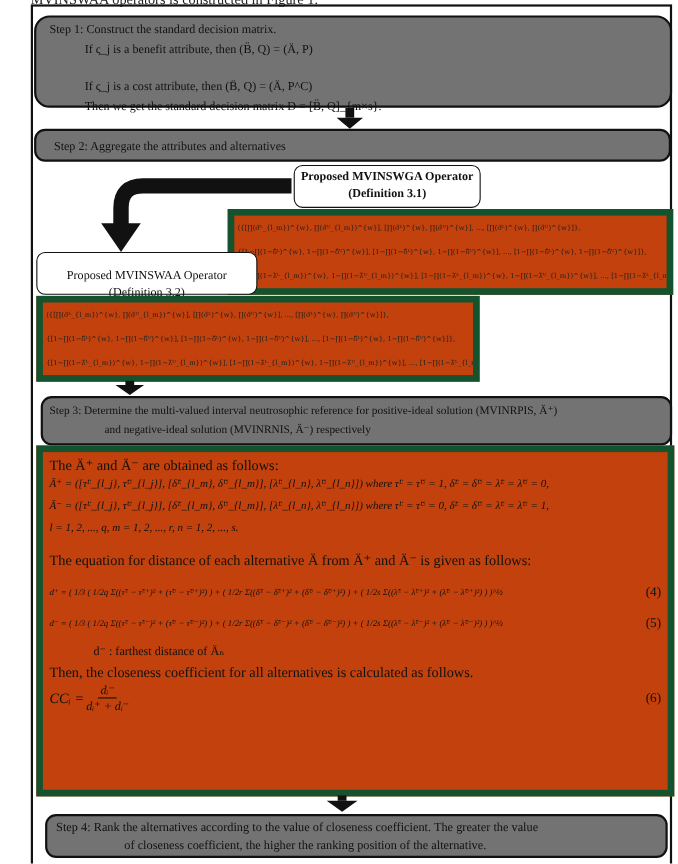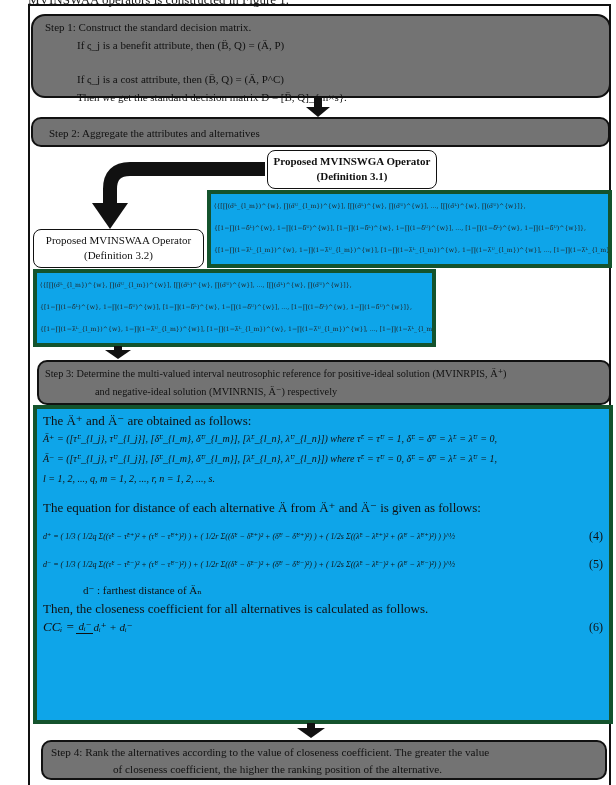--- a/index.html
+++ b/index.html
@@ -2,33 +2,33 @@
 <html><head>
 <meta charset="utf-8">
 <style>
   html, body { margin:0; padding:0; background:#ffffff; }
   body { width:616px; height:785px; position:relative; overflow:hidden;
          font-family: "Liberation Serif", "DejaVu Serif", serif; color:#111; }
   .abs { position:absolute; }
   .caption { left:28px; top:-8px; font-size:13px; color:#222; white-space:nowrap; }
   .outer { left:28px; top:4px; width:583px; height:790px; border:2px solid #111; box-sizing:border-box; }
   .rbox { border:2px solid #111; border-radius:10px; background:#737373; box-sizing:border-box; }
-  .sbox { border:4px solid #14532d; background:#0ea5e9; box-sizing:border-box; }
+  .sbox { border:6px solid #14532d; background:#c2410c; box-sizing:border-box; }
   .thinr { border:1.5px solid #111; border-radius:8px; background:#fff; box-sizing:border-box; }
   .t11 { font-size:11px; line-height:15px; }
   .t12 { font-size:11px; line-height:16px; }
   .t13 { font-size:13px; line-height:17px; }
   .i { font-style:italic; }
   .ind { padding-left:32px; }
   .center { text-align:center; }
   .fr { font-size:6.2px; line-height:12px; white-space:nowrap; color:#222; font-family:"DejaVu Serif", serif; }
   .eqrow { display:flex; align-items:center; justify-content:space-between; }
   .eq { font-size:8px; white-space:nowrap; font-style:italic; }
   .eqn { font-size:12px; }
-  .frac { display:inline-flex; flex-direction:row; align-items:center; vertical-align:middle; margin:0 2px; }
+  .frac { display:inline-flex; flex-direction:column; align-items:center; vertical-align:middle; margin:0 2px; }
   .frac .num { border-bottom:1px solid #111; padding:0 2px; }
 </style>
 </head>
 <body>
 
 <div class="abs caption">MVINSWAA operators is constructed in Figure 1.</div>
 
 <div class="abs outer"></div>
 
 <div class="abs rbox" style="left:31px; top:14px; width:580px; height:84px; border-radius:14px; padding:4px 12px;">
@@ -56,21 +56,21 @@
   <div class="t11">Proposed MVINSWGA Operator</div>
   <div class="t11">(Definition 3.1)</div>
 </div>
 
 <div class="abs sbox" style="left:207px; top:190px; width:405px; height:78px; padding:6px 3px; overflow:hidden;">
   <div class="fr">⟨{[∏(σ̃ᴸ_{l_m})^{w}, ∏(σ̃ᵁ_{l_m})^{w}], [∏(σ̃ᴸ)^{w}, ∏(σ̃ᵁ)^{w}], ..., [∏(σ̃ᴸ)^{w}, ∏(σ̃ᵁ)^{w}]},</div>
   <div class="fr" style="margin-top:10px">{[1−∏(1−δ̃ᴸ)^{w}, 1−∏(1−δ̃ᵁ)^{w}], [1−∏(1−δ̃ᴸ)^{w}, 1−∏(1−δ̃ᵁ)^{w}], ..., [1−∏(1−δ̃ᴸ)^{w}, 1−∏(1−δ̃ᵁ)^{w}]},</div>
   <div class="fr" style="margin-top:10px">{[1−∏(1−λ̃ᴸ_{l_m})^{w}, 1−∏(1−λ̃ᵁ_{l_m})^{w}], [1−∏(1−λ̃ᴸ_{l_m})^{w}, 1−∏(1−λ̃ᵁ_{l_m})^{w}], ..., [1−∏(1−λ̃ᴸ_{l_m})^{w}, 1−∏(1−λ̃ᵁ_{l_m})^{w}]}⟩</div>
 </div>
 
-<div class="abs thinr center" style="left:33px; top:229px; width:171px; height:39px; padding-top:3px;">
+<div class="abs thinr center" style="left:33px; top:229px; width:201px; height:39px; padding-top:14px;">
   <div class="t11">Proposed MVINSWAA Operator</div>
   <div class="t11">(Definition 3.2)</div>
 </div>
 
 <div class="abs sbox" style="left:33px; top:269px; width:403px; height:78px; padding:6px 3px; overflow:hidden;">
   <div class="fr">⟨{[∏(σ̃ᴸ_{l_m})^{w}, ∏(σ̃ᵁ_{l_m})^{w}], [∏(σ̃ᴸ)^{w}, ∏(σ̃ᵁ)^{w}], ..., [∏(σ̃ᴸ)^{w}, ∏(σ̃ᵁ)^{w}]},</div>
   <div class="fr" style="margin-top:10px">{[1−∏(1−δ̃ᴸ)^{w}, 1−∏(1−δ̃ᵁ)^{w}], [1−∏(1−δ̃ᴸ)^{w}, 1−∏(1−δ̃ᵁ)^{w}], ..., [1−∏(1−δ̃ᴸ)^{w}, 1−∏(1−δ̃ᵁ)^{w}]},</div>
   <div class="fr" style="margin-top:10px">{[1−∏(1−λ̃ᴸ_{l_m})^{w}, 1−∏(1−λ̃ᵁ_{l_m})^{w}], [1−∏(1−λ̃ᴸ_{l_m})^{w}, 1−∏(1−λ̃ᵁ_{l_m})^{w}], ..., [1−∏(1−λ̃ᴸ_{l_m})^{w}, 1−∏(1−λ̃ᵁ_{l_m})^{w}]}⟩</div>
 </div>
 

